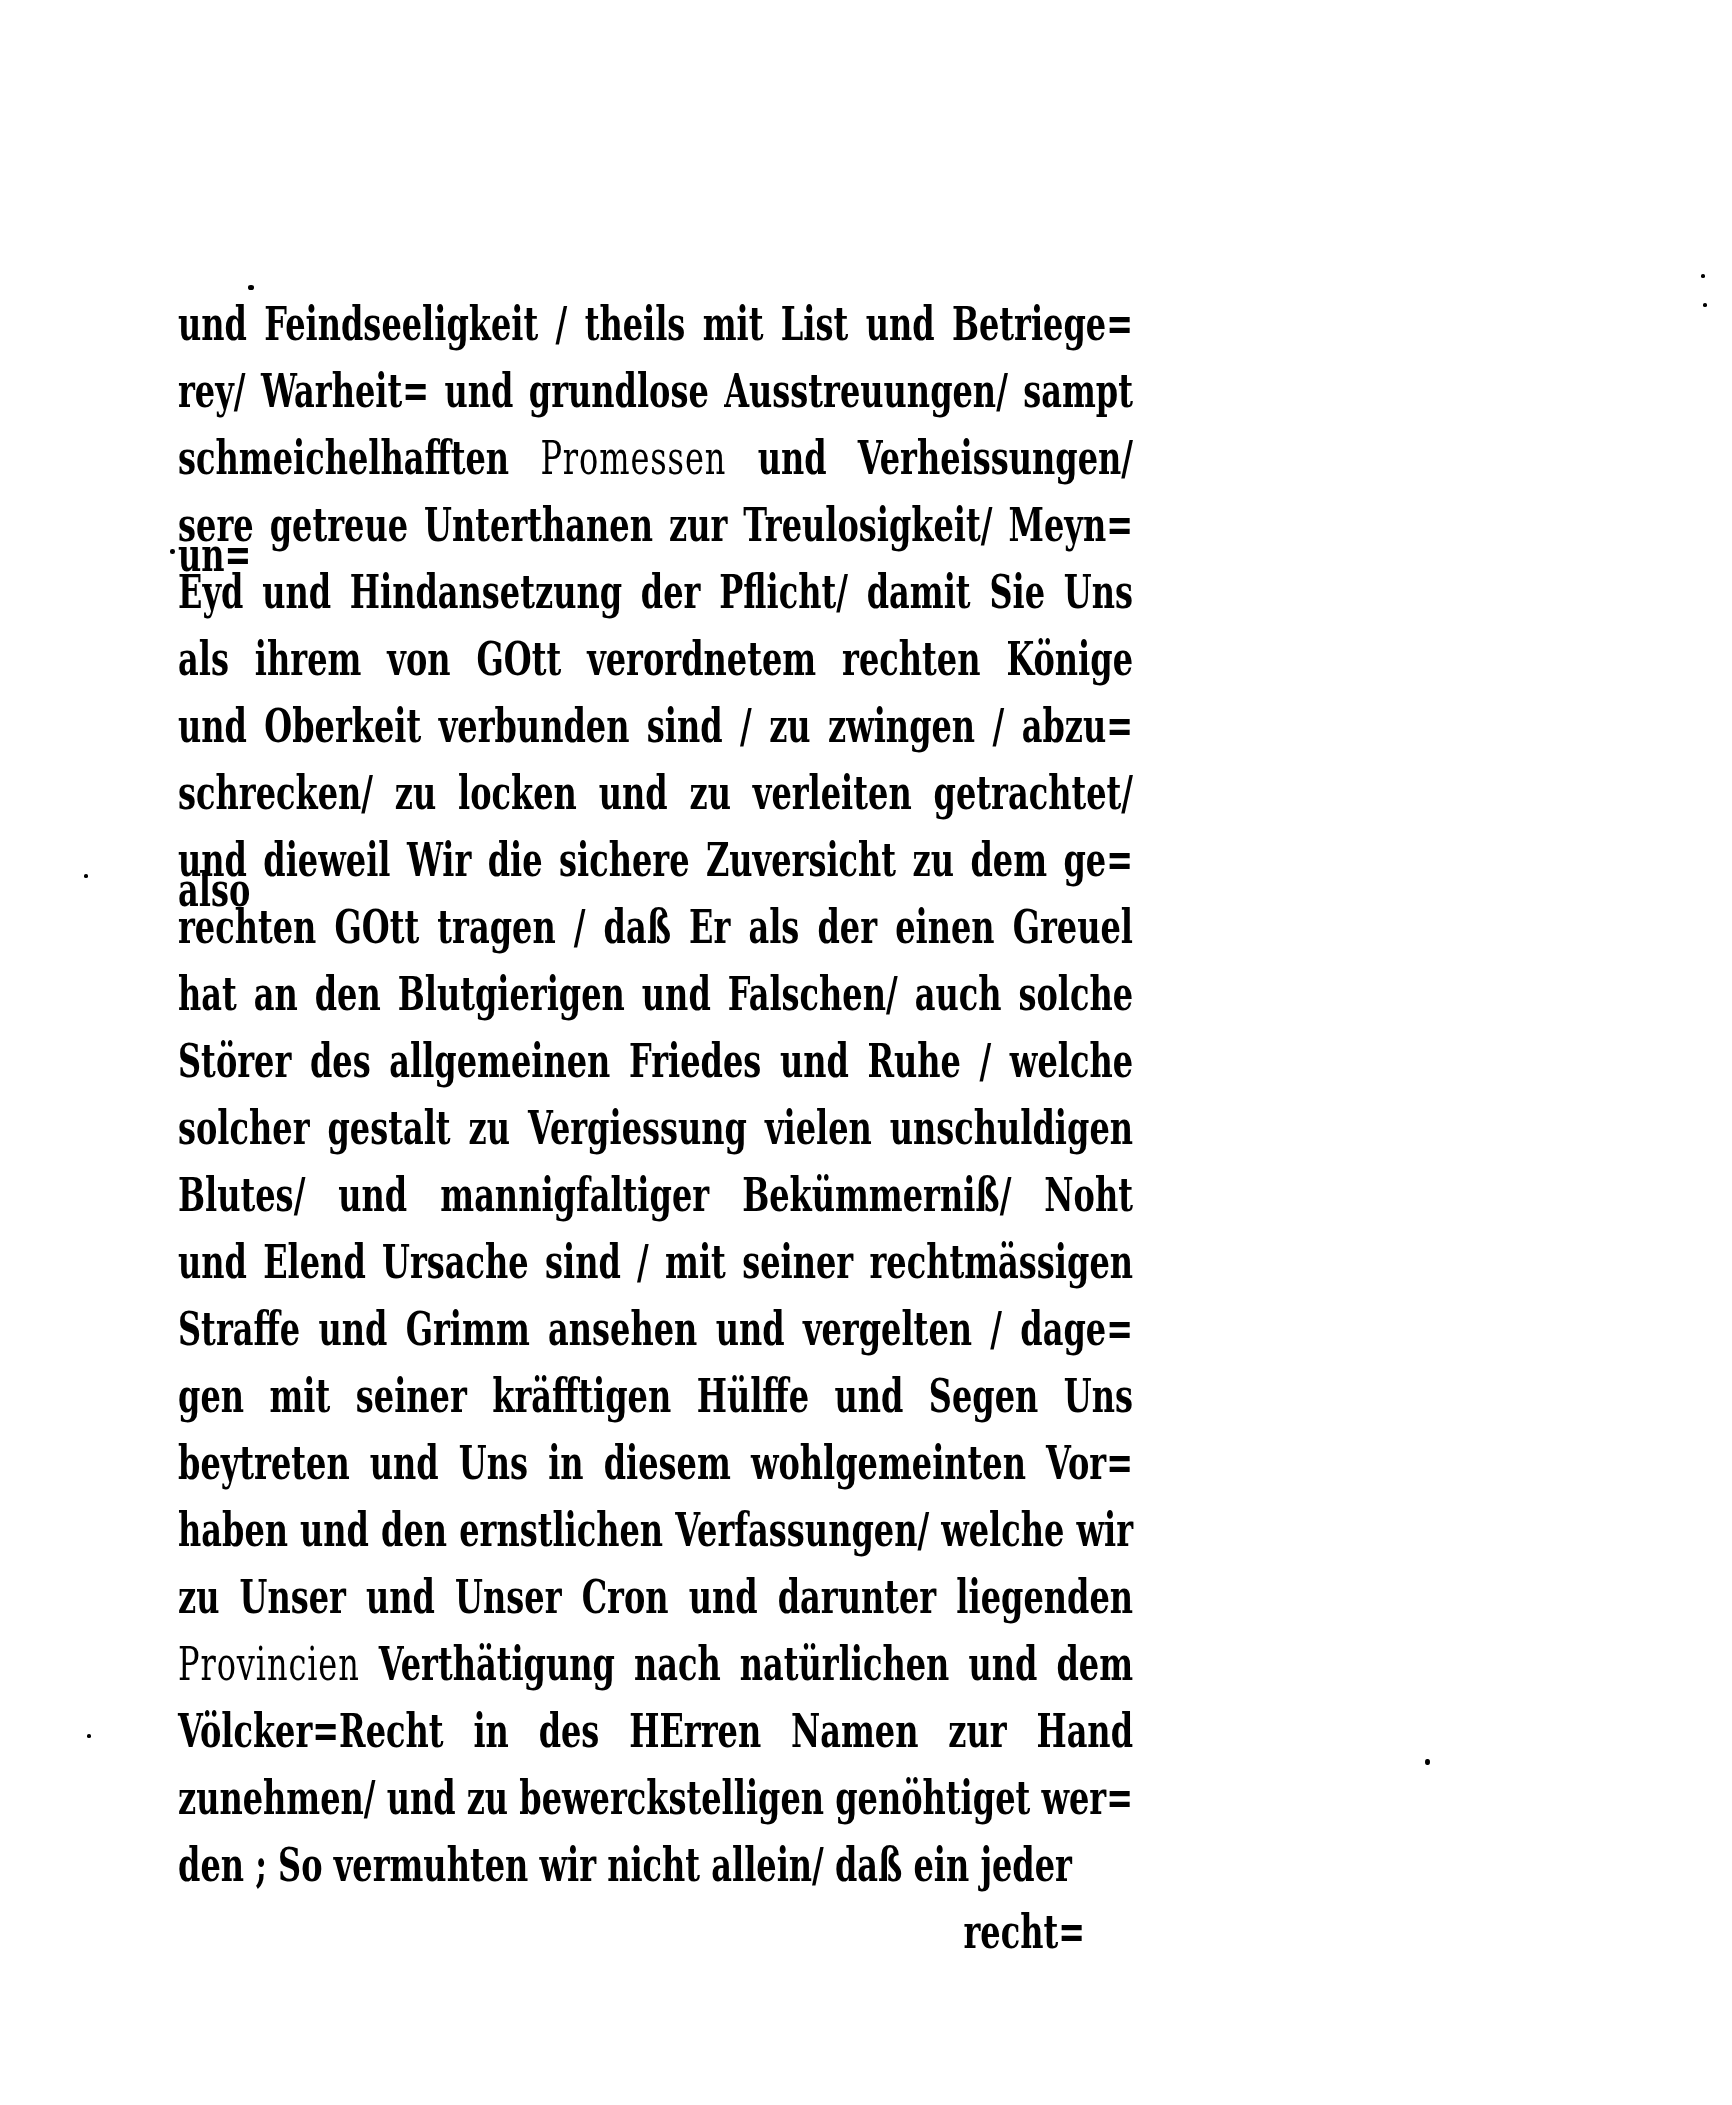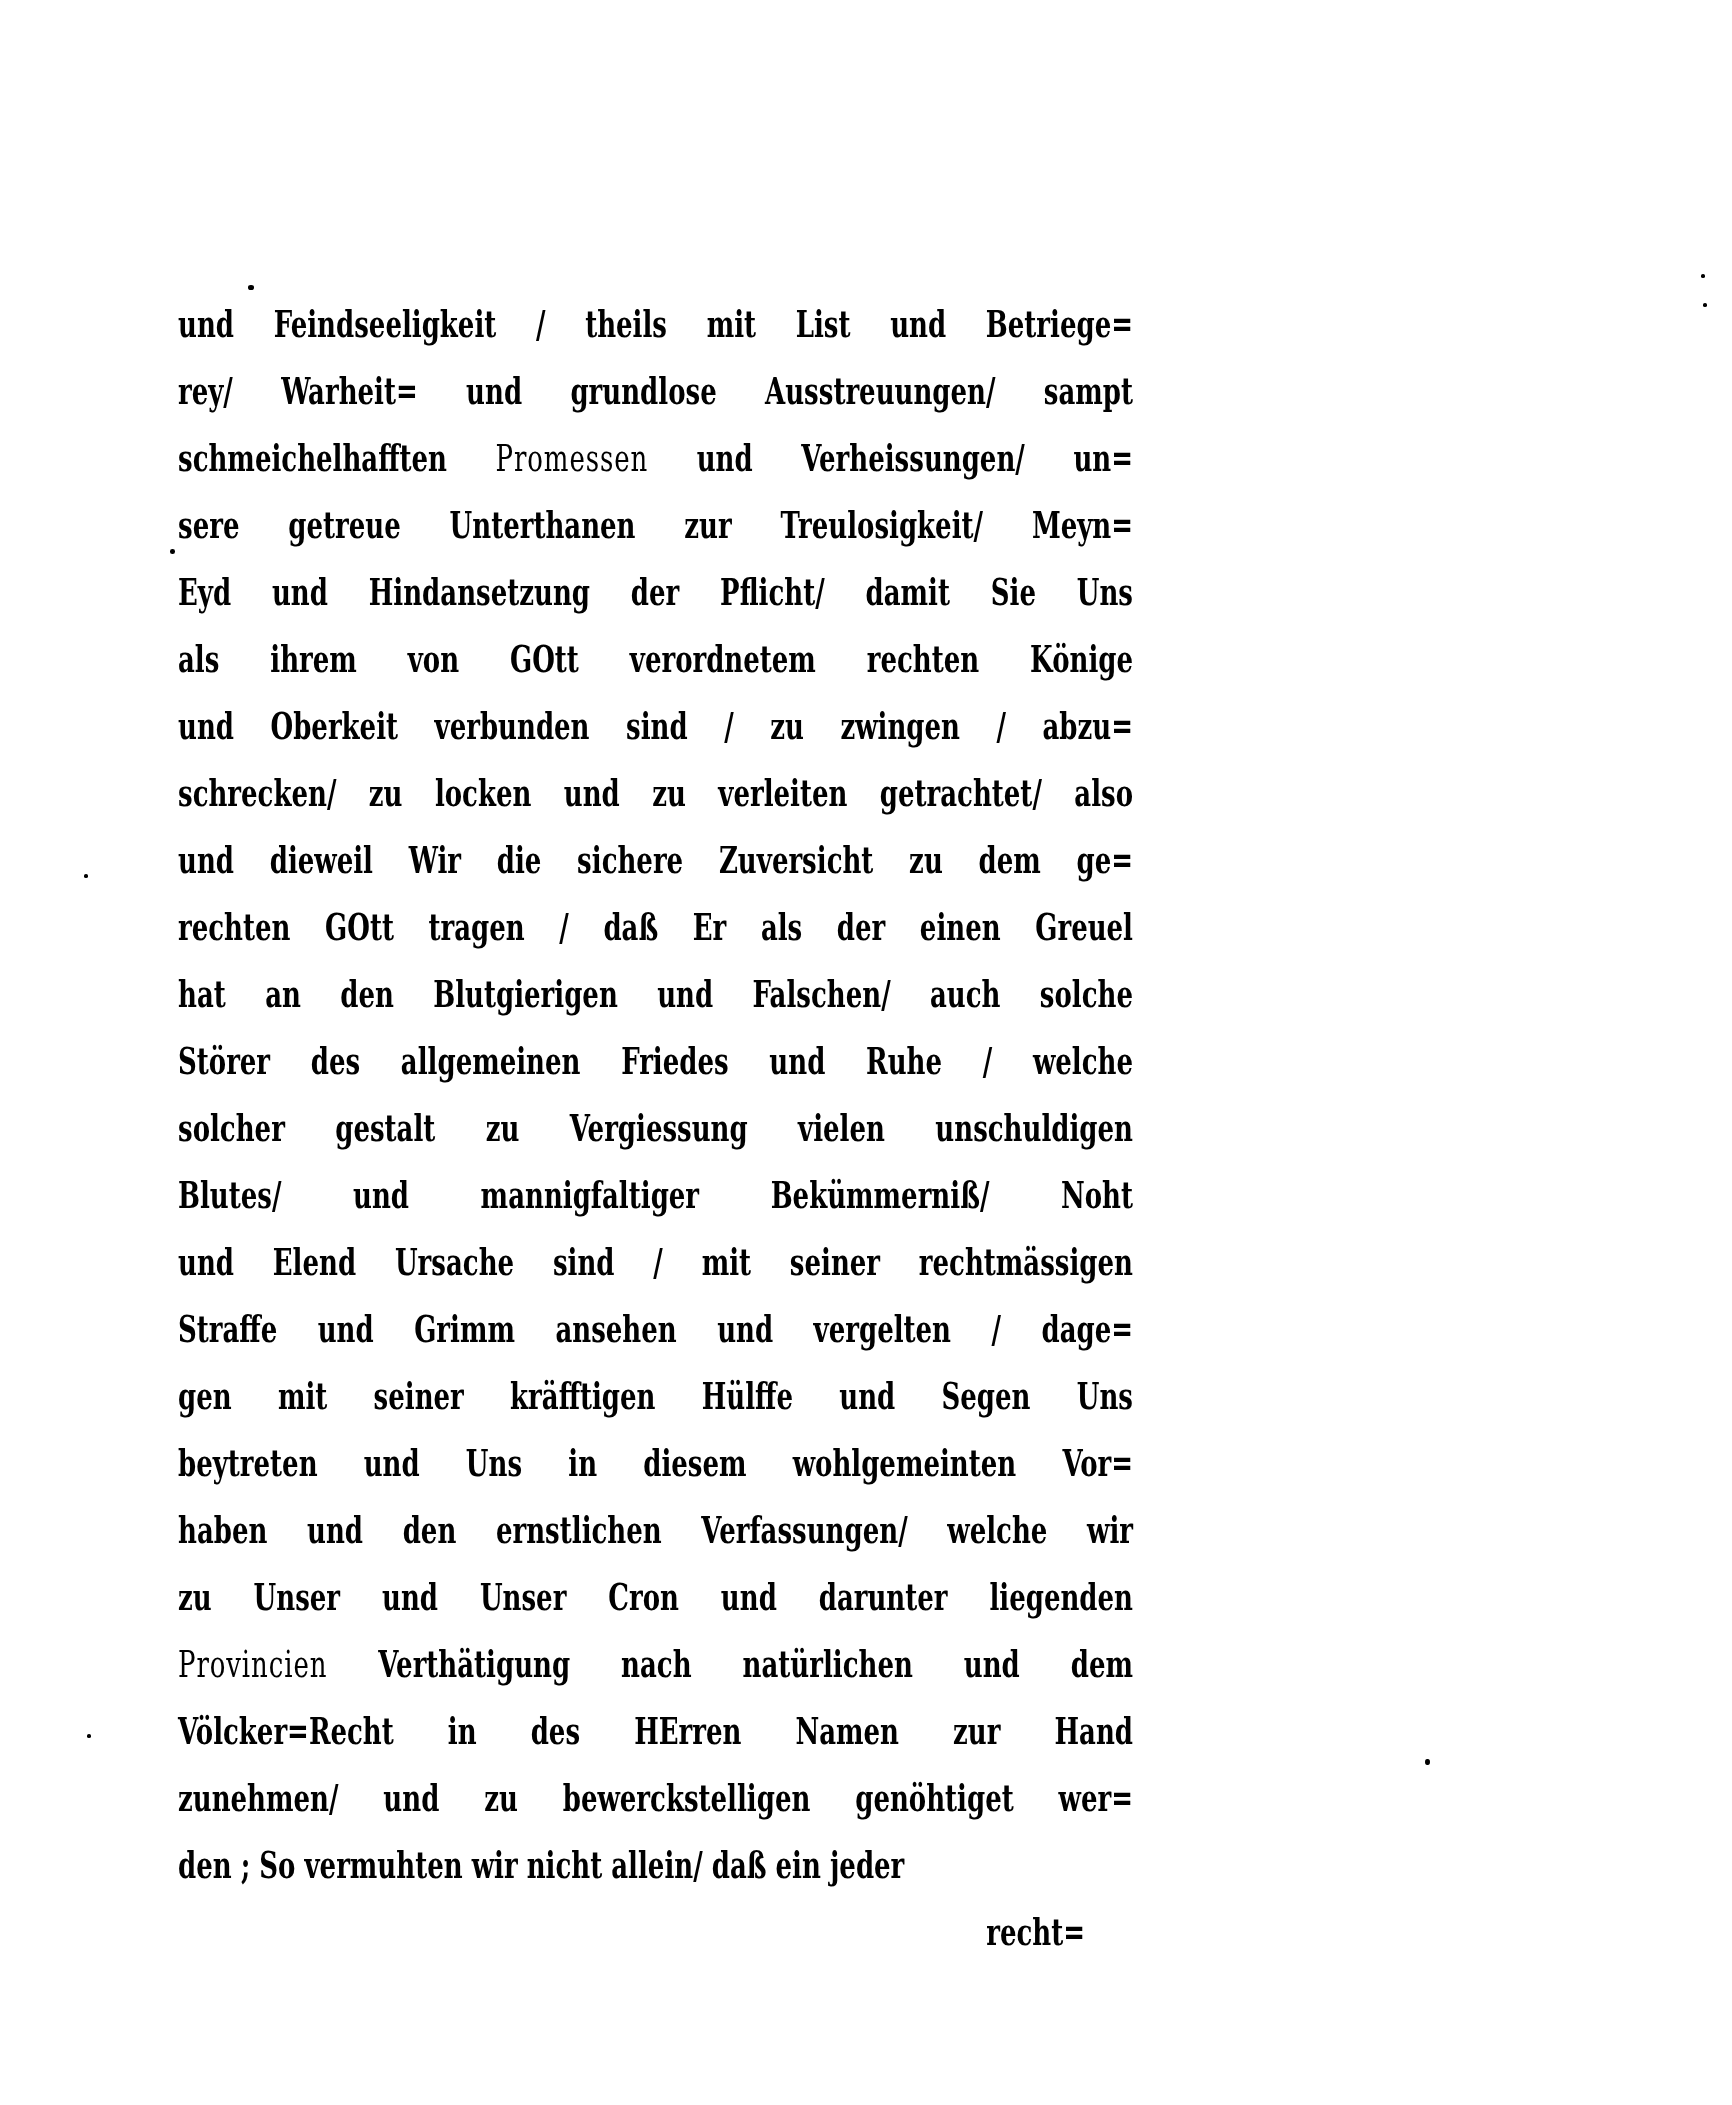--- a/index.html
+++ b/index.html
@@ -11,21 +11,21 @@
     margin:0 auto;
     background:var(--paper);
     overflow:hidden;
   }
   .textblock {
     position:absolute;
     left:178px; top:291px; width:955px;
     font-family:"DejaVu Serif", serif;
     font-weight:bold;
     color:var(--ink);
-    font-size:26px;
+    font-size:32px;
   }
   .line {
     height:67px;
     line-height:67px;
     text-align:justify;
     text-align-last:justify;
     transform:scaleY(1.45);
     transform-origin:50% 50%;
     white-space:normal;
     overflow:visible;

